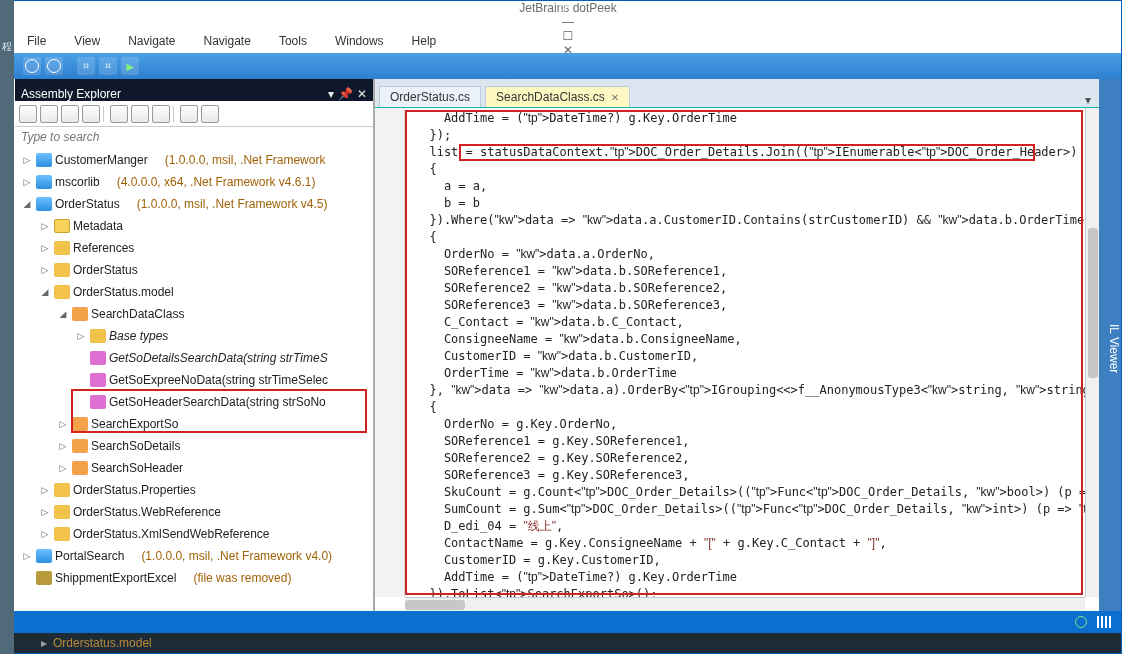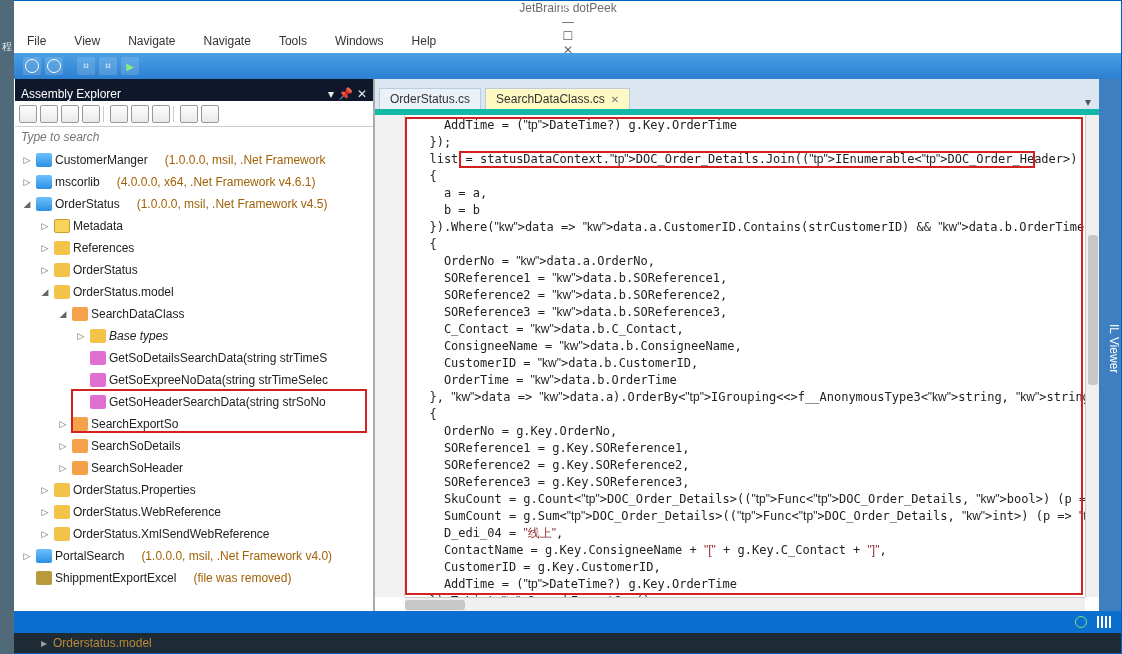--- a/index.html
+++ b/index.html
@@ -30,21 +30,21 @@
 .ico-asm{background:linear-gradient(#6ec1ff,#2b8fe0);}
 .ico-ref{background:#f8d35c;border:1px solid #caa22a;}
 .ico-fold{background:#f3c24b;}
 .ico-cls{background:#f4a24a;}
 .ico-meth{background:#e06fd4;border-radius:50%;}
 .ico-warn{background:#b89a3a;}
 .muted{color:#a16207;margin-left:17px;}
 .sel{background:#efefef;}
 .hi-box{border:2px solid #d32020;position:absolute;pointer-events:none;}
 .panel-right{flex:1;display:flex;flex-direction:column;overflow:hidden;position:relative;}
-.tabs{height:36px;background:#dbe6f1;display:flex;align-items:flex-end;border-bottom:6px solid #14b8a6;}
+.tabs{height:29px;background:#dbe6f1;display:flex;align-items:flex-end;border-bottom:1px solid #14b8a6;}
 .tab{padding:3px 10px;border:1px solid #bcd;border-bottom:none;margin-left:4px;background:#eaf1f8;color:#333;display:flex;align-items:center;gap:6px;}
 .tab.active{background:#fef9c3;}
 .tab .x{color:#777;font-size:10px;}
 .tabs .spacer{flex:1;}
 .tabs .menu{padding:0 8px;color:#555;}
 .code-wrap{flex:1;position:relative;overflow:hidden;}
 .gutter{position:absolute;left:0;top:0;bottom:14px;width:30px;background:#f2f2f2;border-right:1px solid #dadada;}
 .code{position:absolute;left:30px;right:14px;top:0;bottom:14px;overflow:hidden;font-family:Consolas,monospace;font-size:12px;line-height:17px;color:#222;padding:2px 6px 2px 10px;white-space:pre;}
 .st{color:#8b2e2e;}
 .hscroll{position:absolute;left:30px;right:14px;bottom:0;height:14px;background:#f0f0f0;border-top:1px solid #ccc;}
@@ -166,21 +166,21 @@
         <div class="node" style="padding-left: 42px;">
           <span class="exp">◢</span>
           <span class="ico ico-cls"></span>
           <span>SearchDataClass</span>
         </div>
         <div class="node" style="padding-left: 60px;">
           <span class="exp">▷</span>
           <span class="ico ico-fold"></span>
           <span style="font-style: italic;">Base types</span>
         </div>
-        <div class="node" style="padding-left: 60px;">
+        <div class="node" style="padding-left: 60px; font-style: italic;">
           <span class="exp"></span>
           <span class="ico ico-meth"></span>
           <span>GetSoDetailsSearchData(string strTimeS</span>
         </div>
         <div class="node" style="padding-left: 60px;">
           <span class="exp"></span>
           <span class="ico ico-meth"></span>
           <span>GetSoExpreeNoData(string strTimeSelec</span>
         </div>
         <div class="node" style="padding-left: 60px;">

